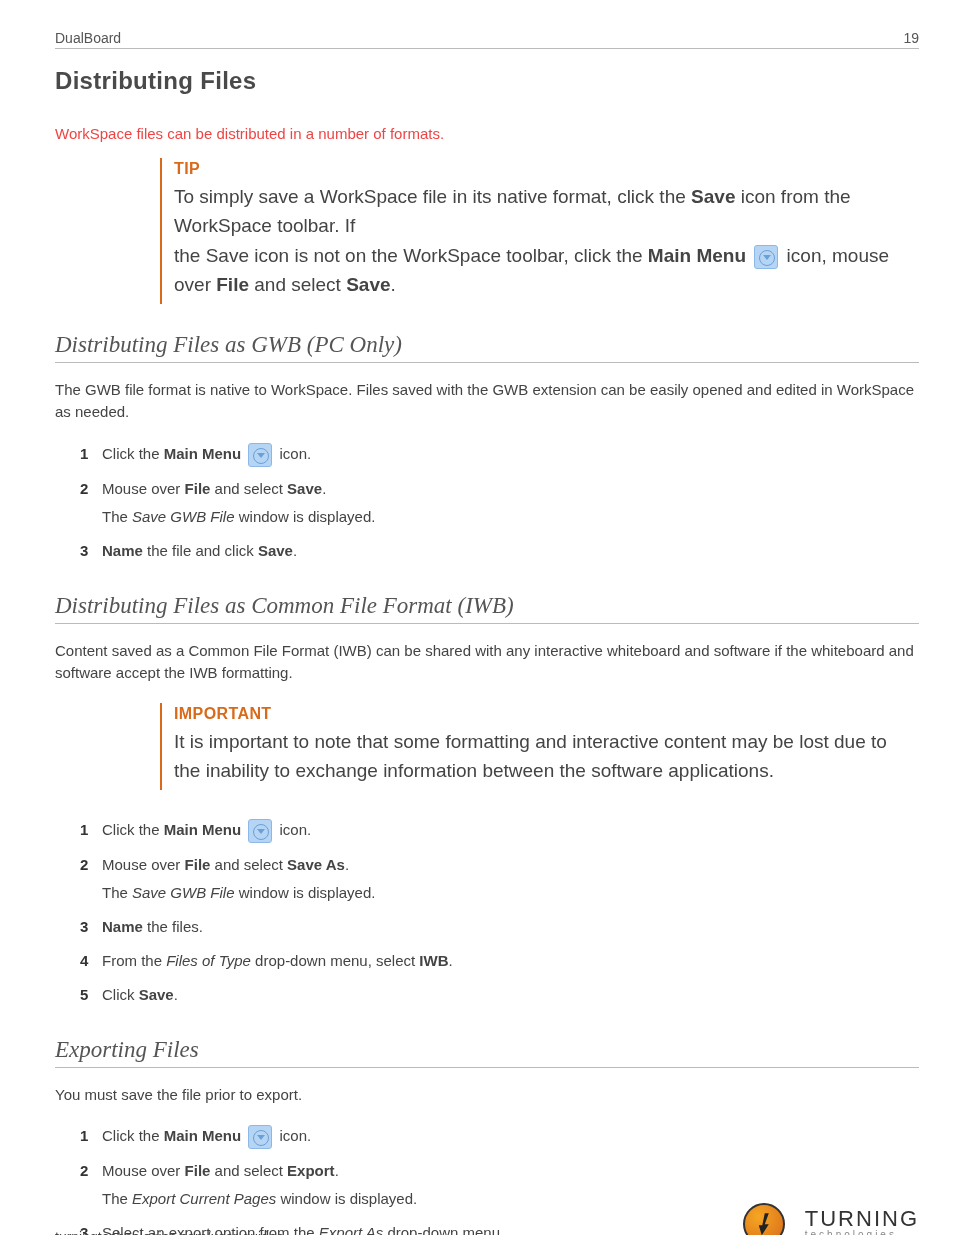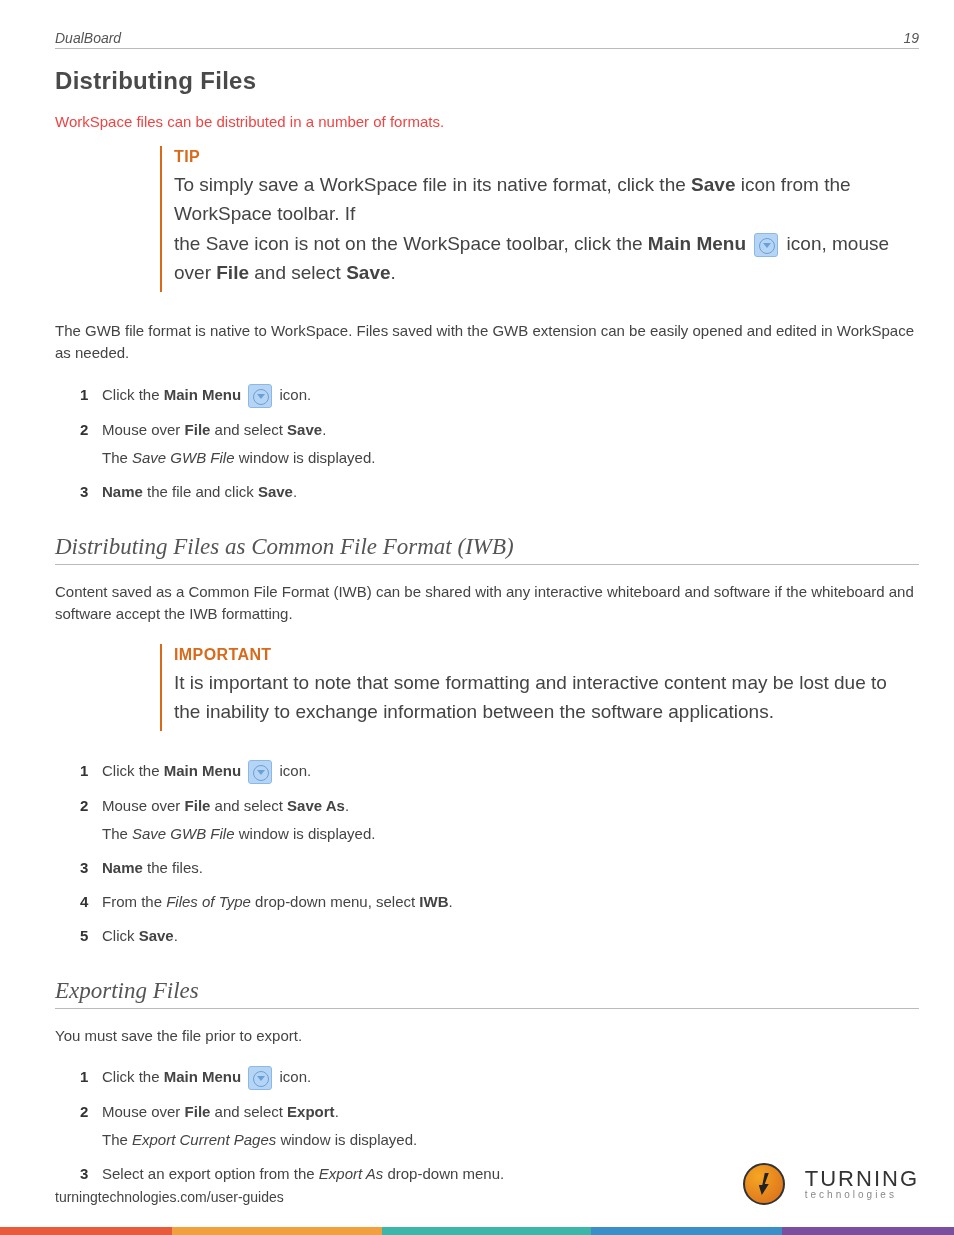--- a/index.html
+++ b/index.html
@@ -14,29 +14,28 @@
   }
   .page-content {
     padding: 30px 35px 0 55px;
   }
   .header-row {
     display: flex;
     justify-content: space-between;
     border-bottom: 1px solid #bbb;
     padding-bottom: 2px;
     margin-bottom: 18px;
-    font-style: italic;
     color: #555;
     font-size: 14px;
   }
   h1.main-heading {
     font-size: 24px;
     color: #4a4a4a;
     font-weight: 600;
-    margin-bottom: 18px;
+    margin-bottom: 30px;
     letter-spacing: 0.3px;
   }
   p.intro {
     font-size: 15px;
     color: #ef4444;
     margin-bottom: 16px;
   }
   .callout {
     margin-left: 105px;
     border-left: 2px solid #d86a1a;
@@ -215,20 +214,21 @@
   <div class="callout">
     <div class="callout-title">TIP</div>
     <div class="callout-body">
       <span>To simply save a WorkSpace file in its native format, click the </span><b>Save</b><span> icon from the WorkSpace toolbar. If</span>
       <br>
       <span>the Save icon is not on the WorkSpace toolbar, click the </span><b>Main Menu</b>
       <span class="inline-icon"></span><span> icon, mouse over </span><b>File</b><span> and select </span><b>Save</b><span>.</span>
     </div>
   </div>
 
+  <h2 class="section-heading">Distributing Files as GWB (PC Only)</h2>
   <p class="section-body">The GWB file format is native to WorkSpace. Files saved with the GWB extension can be easily opened and edited in WorkSpace as needed.</p>
 
   <ol class="steps">
     <li>
       <span class="num">1</span>
       <span class="step-body">
         <span>Click the </span><b>Main Menu</b>
         <span class="inline-icon"></span><span> icon.</span>
       </span>
     </li>

